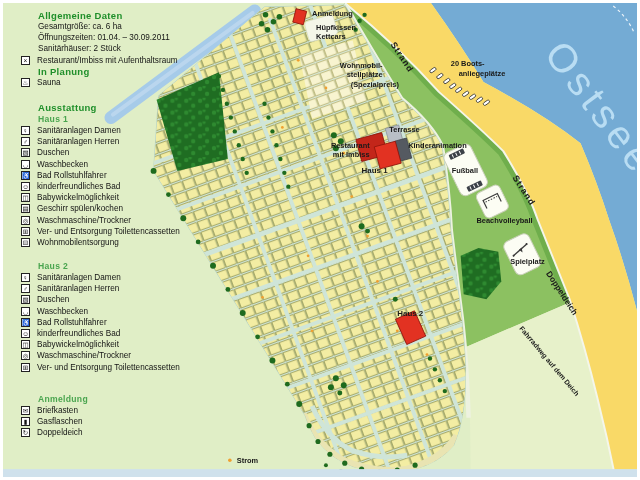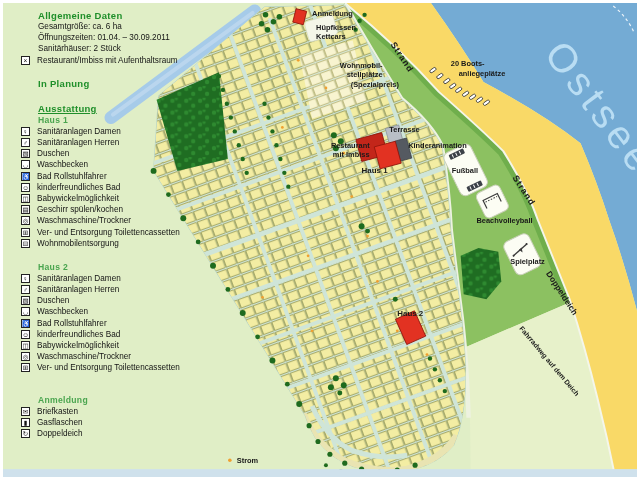--- a/index.html
+++ b/index.html
@@ -286,22 +286,26 @@
         <div class="lg-row no-icon">
           <span class="lg-text">Öffnungszeiten: 01.04. – 30.09.2011</span>
         </div>
         <div class="lg-row no-icon">
           <span class="lg-text">Sanitärhäuser: 2 Stück</span>
         </div>
         <div class="lg-row">
           <span class="lg-icon">×</span>
           <span class="lg-text">Restaurant/Imbiss mit Aufenthaltsraum</span>
         </div>
-        <div class="lg-heading lv1" style="margin-top: 12px;">In Planung</div>
-        <div class="lg-heading lv1" style="margin-top: 14px; text-decoration: underline;">Ausstattung</div>
+        <div class="lg-heading lv1" style="">In Planung</div>
+        <div class="lg-row">
+          <span class="lg-icon">♨</span>
+          <span class="lg-text">Sauna</span>
+        </div>
+        <div class="lg-heading lv1" style="margin-top: 14px;">Ausstattung</div>
         <div class="lg-heading lv2" style="margin-top: 1px;">Haus 1</div>
         <div class="lg-row">
           <span class="lg-icon">♀</span>
           <span class="lg-text">Sanitäranlagen Damen</span>
         </div>
         <div class="lg-row">
           <span class="lg-icon">♂</span>
           <span class="lg-text">Sanitäranlagen Herren</span>
         </div>
         <div class="lg-row">

